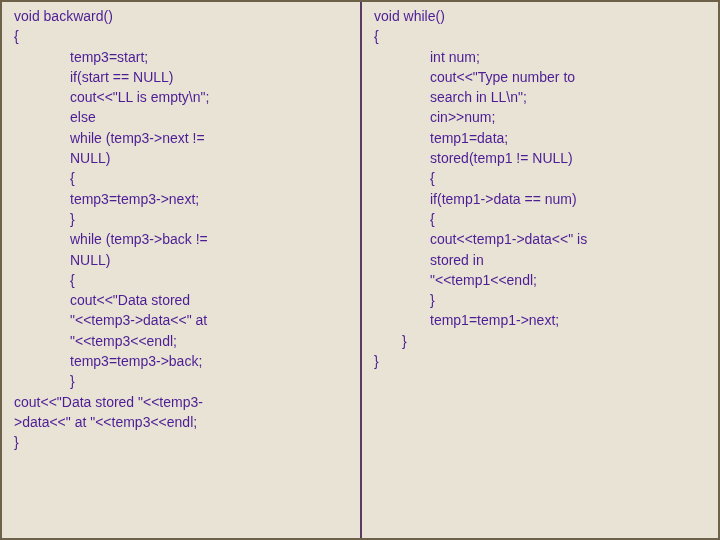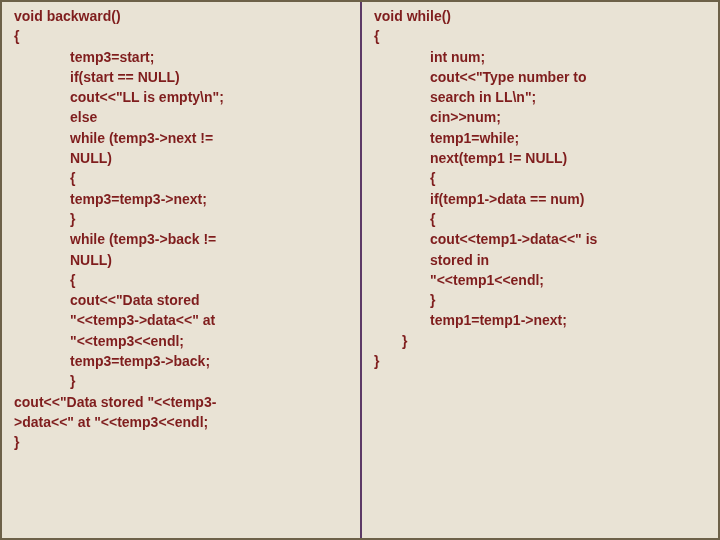--- a/index.html
+++ b/index.html
@@ -38,22 +38,21 @@
     position: absolute;
     top: 2px;
     bottom: 2px;
     left: 360px;
     width: 2px;
     background: #5c3a66;
   }
   .code-block {
     white-space: pre;
     line-height: 1.45;
-    color: #7f1d1d;
-    font-weight: bold;
+    color: #4c1d95;
   }
   .ind1 { margin-left: 56px; display: inline-block; }
   .indh { margin-left: 28px; display: inline-block; }
 </style>
 </head>
 <body>
 
 <div class="border-top"></div>
 <div class="border-bottom"></div>
 <div class="border-left"></div>
@@ -85,22 +84,22 @@
 <span>}</span></div>
 </div>
 
 <div class="column">
   <div class="code-block"><span>void while()</span>
 <span>{</span>
 <span class="ind1">int num;</span>
 <span class="ind1">cout&lt;&lt;"Type number to
 search in LL\n";</span>
 <span class="ind1">cin&gt;&gt;num;</span>
-<span class="ind1">temp1=while;</span>
-<span class="ind1">next(temp1 != NULL)</span>
+<span class="ind1">temp1=data;</span>
+<span class="ind1">stored(temp1 != NULL)</span>
 <span class="ind1">{</span>
 <span class="ind1">if(temp1-&gt;data == num)</span>
 <span class="ind1">{</span>
 <span class="ind1">cout&lt;&lt;temp1-&gt;data&lt;&lt;" is
 stored in
 "&lt;&lt;temp1&lt;&lt;endl;</span>
 <span class="ind1">}</span>
 <span class="ind1">temp1=temp1-&gt;next;</span>
 <span class="indh">}</span>
 <span>}</span></div>

